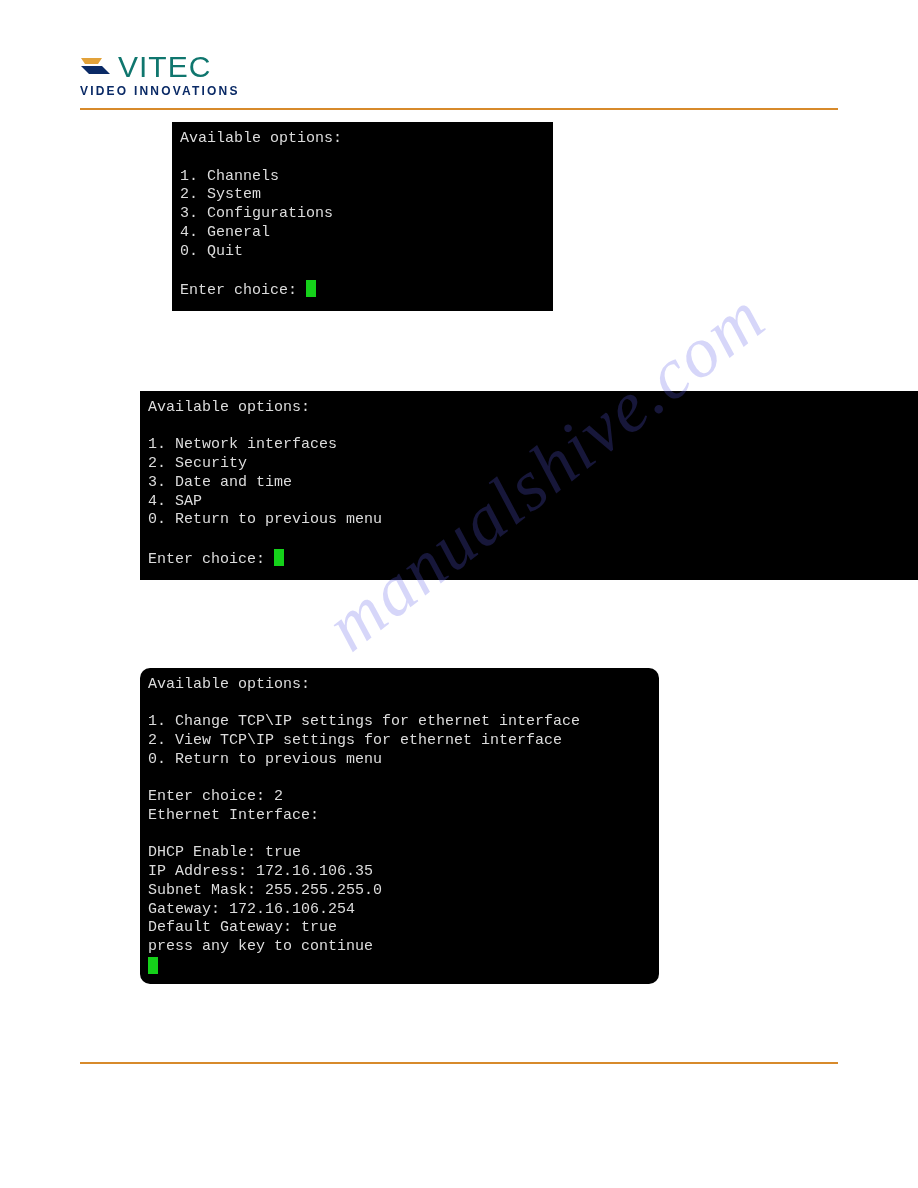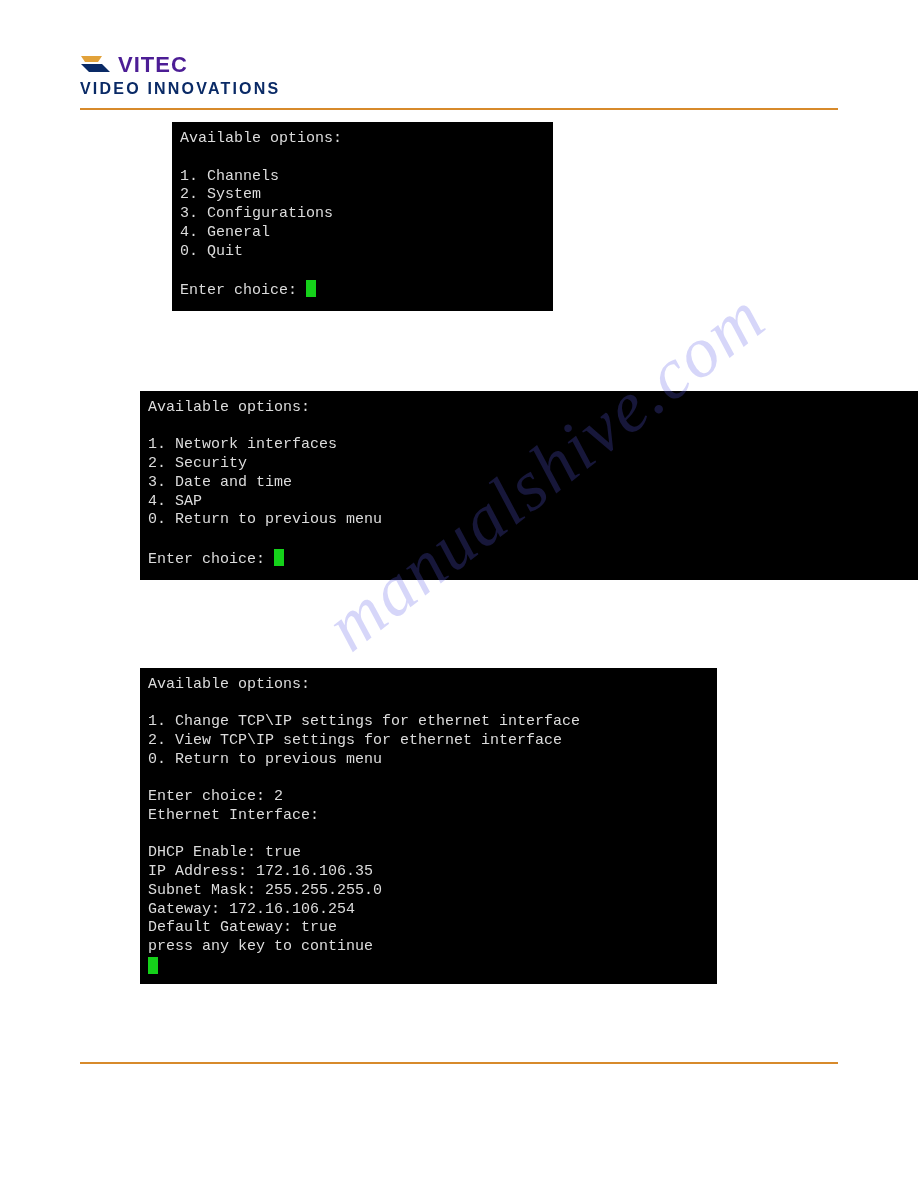--- a/index.html
+++ b/index.html
@@ -23,28 +23,28 @@
     display: flex;
     align-items: center;
     gap: 6px;
   }
   .logo-mark {
     display: inline-block;
     width: 32px;
     height: 26px;
   }
   .logo-text {
-    font-size: 22px;
-    font-weight: 700;
-    color: #4c1d95;
+    font-size: 30px;
+    font-weight: 400;
+    color: #0f766e;
     letter-spacing: 1px;
     line-height: 1;
   }
   .logo-tag {
-    font-size: 16px;
+    font-size: 12px;
     letter-spacing: 2.2px;
     color: #0a2a66;
     font-weight: 600;
     margin-top: 2px;
   }
   hr.rule {
     border: none;
     border-top: 2px solid #d78a2b;
     margin: 4px 0 0 0;
   }
@@ -60,21 +60,21 @@
     font-size: 15px;
     line-height: 1.25;
     padding: 8px 8px 10px 8px;
     box-sizing: border-box;
     white-space: pre;
     overflow: hidden;
     position: relative;
   }
   .term1 { width: 381px; margin-left: 92px; margin-top: 12px; }
   .term2 { width: 806px; margin-left: 60px; margin-top: 80px; }
-  .term3 { width: 577px; margin-left: 60px; margin-top: 88px; padding-bottom: 6px; }
+  .term3 { width: 519px; margin-left: 60px; margin-top: 88px; padding-bottom: 6px; border-radius: 10px; }
   .cursor {
     display: inline-block;
     width: 10px;
     height: 17px;
     background: #15d11a;
     vertical-align: -3px;
   }
   .cursor-line {
     display: inline-block;
     width: 10px;

